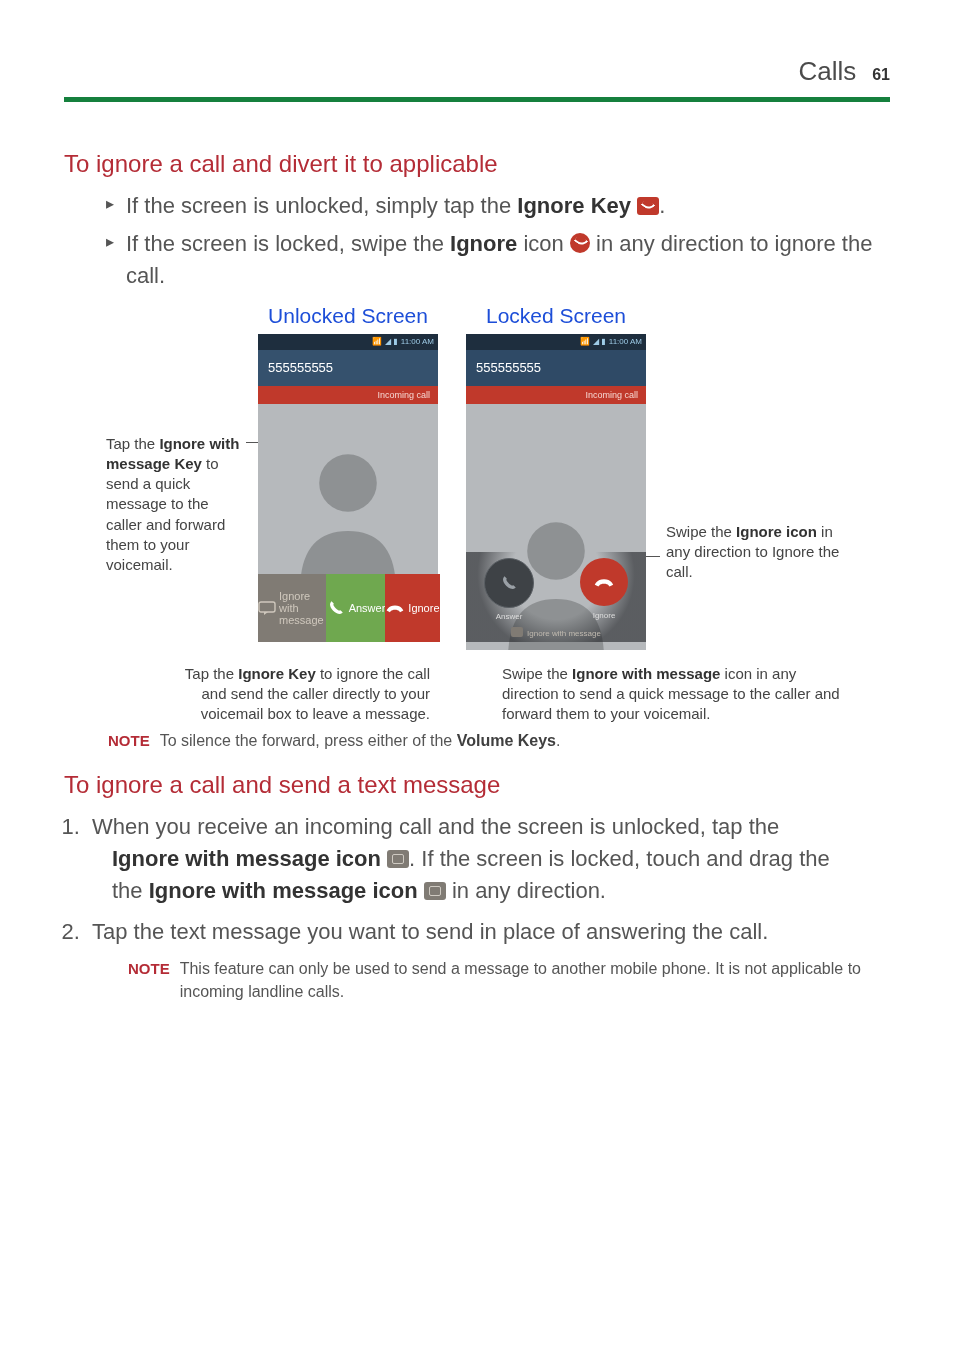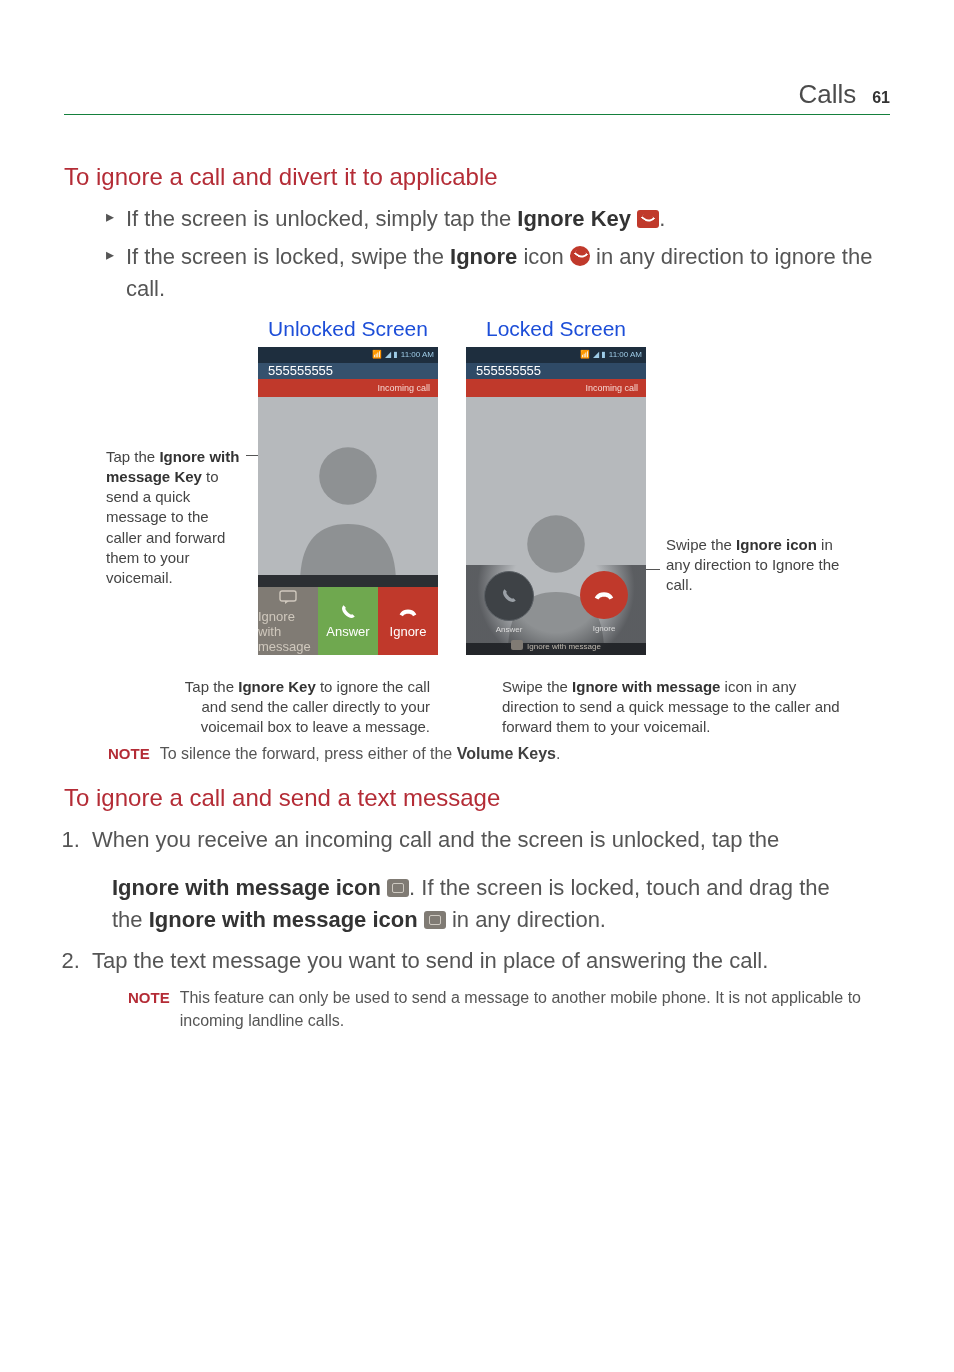--- a/index.html
+++ b/index.html
@@ -8,27 +8,26 @@
     background: #fff;
     font-family: "Helvetica Neue", Arial, sans-serif;
     color: #333;
     width: 954px;
   }
   .page {
     padding: 56px 64px 64px 64px;
     box-sizing: border-box;
   }
   .header {
-    border-bottom: 1px solid #15803d;
+    border-bottom: 5px solid #15803d;
     display: flex;
     justify-content: flex-end;
     align-items: baseline;
-    padding-bottom: 4px;
+    padding-bottom: 10px;
     margin-bottom: 48px;
-    margin-top: 23px;
   }
   .header-title {
     font-size: 26px;
     color: #4b4b4b;
     margin-right: 16px;
   }
   .header-page {
     font-size: 16px;
     font-weight: bold;
     color: #333;
@@ -60,21 +59,21 @@
     font-size: 16px;
   }
   .ol-list {
     margin: 0;
     padding: 0 0 0 22px;
     font-size: 22px;
     color: #555;
     line-height: 1.45;
   }
   .ol-list li { margin-bottom: 10px; padding-left: 6px; }
-  .ol-list li .indent { display:block; padding-left: 20px; margin-top: 16px; }
+  .ol-list li .indent { display:block; padding-left: 20px; }
   b { color:#333; font-weight:600; }
   .inline-icon {
     display: inline-block;
     width: 22px;
     height: 18px;
     border-radius: 3px;
     vertical-align: -2px;
     position: relative;
   }
   .inline-icon.red { background:#c0392b; }
@@ -121,21 +120,21 @@
     display:flex;
     justify-content:flex-end;
     align-items:center;
     gap:3px;
     padding:0 4px;
     font-size:8px;
     color:#9ecbe6;
     box-sizing:border-box;
   }
   .numbar {
-    height:16px;
+    height:36px;
     background:#35516d;
     color:#fff;
     font-size:13px;
     display:flex;
     align-items:center;
     padding-left:10px;
     box-sizing:border-box;
   }
   .incoming {
     height:18px;
@@ -159,24 +158,24 @@
   .avatar-area svg { width:120px; height:150px; }
   .btn-row {
     position:absolute;
     bottom:0; left:0; right:0;
     height:68px;
     display:flex;
   }
   .btn {
     flex:1;
     display:flex;
-    flex-direction:column;
+    flex-direction:row;
     align-items:center;
     justify-content:center;
-    font-size:13px;
+    font-size:11px;
     color:#cfc8bd;
     gap:3px;
   }
   .btn.msg { background:#807b74; }
   .btn.ans { background:#6fa84f; color:#fff; }
   .btn.ign { background:#c0392b; color:#fff; }
   .btn-icon { width:20px; height:18px; display:flex; align-items:center; justify-content:center; }
 
   .locked-bottom {
     position:absolute;

